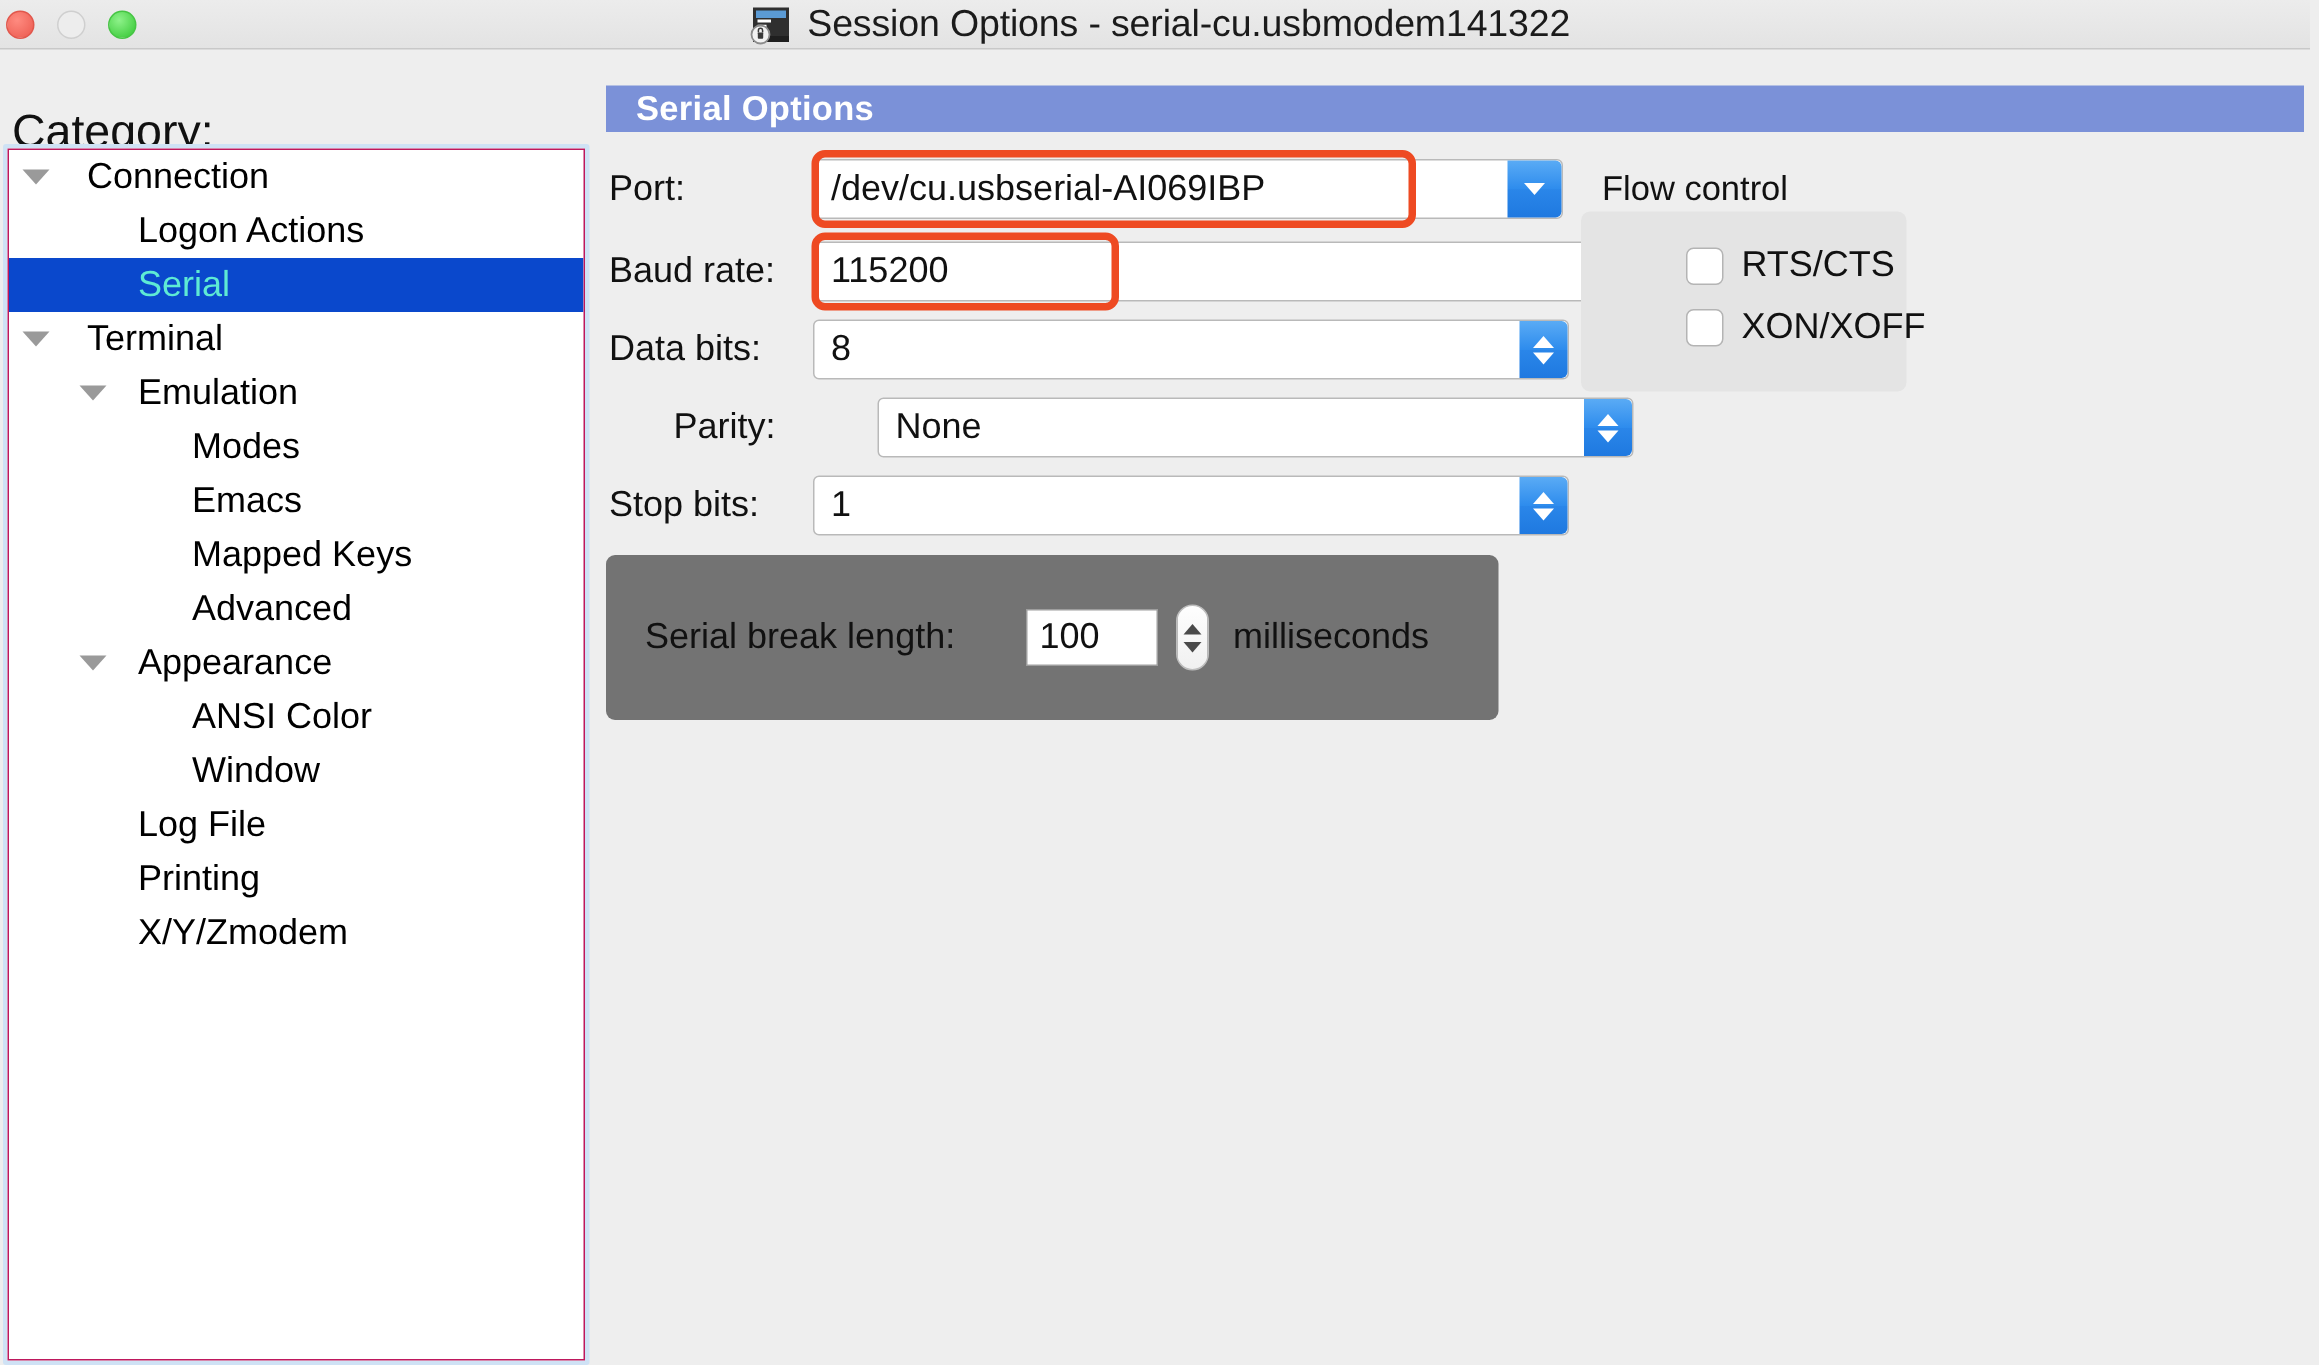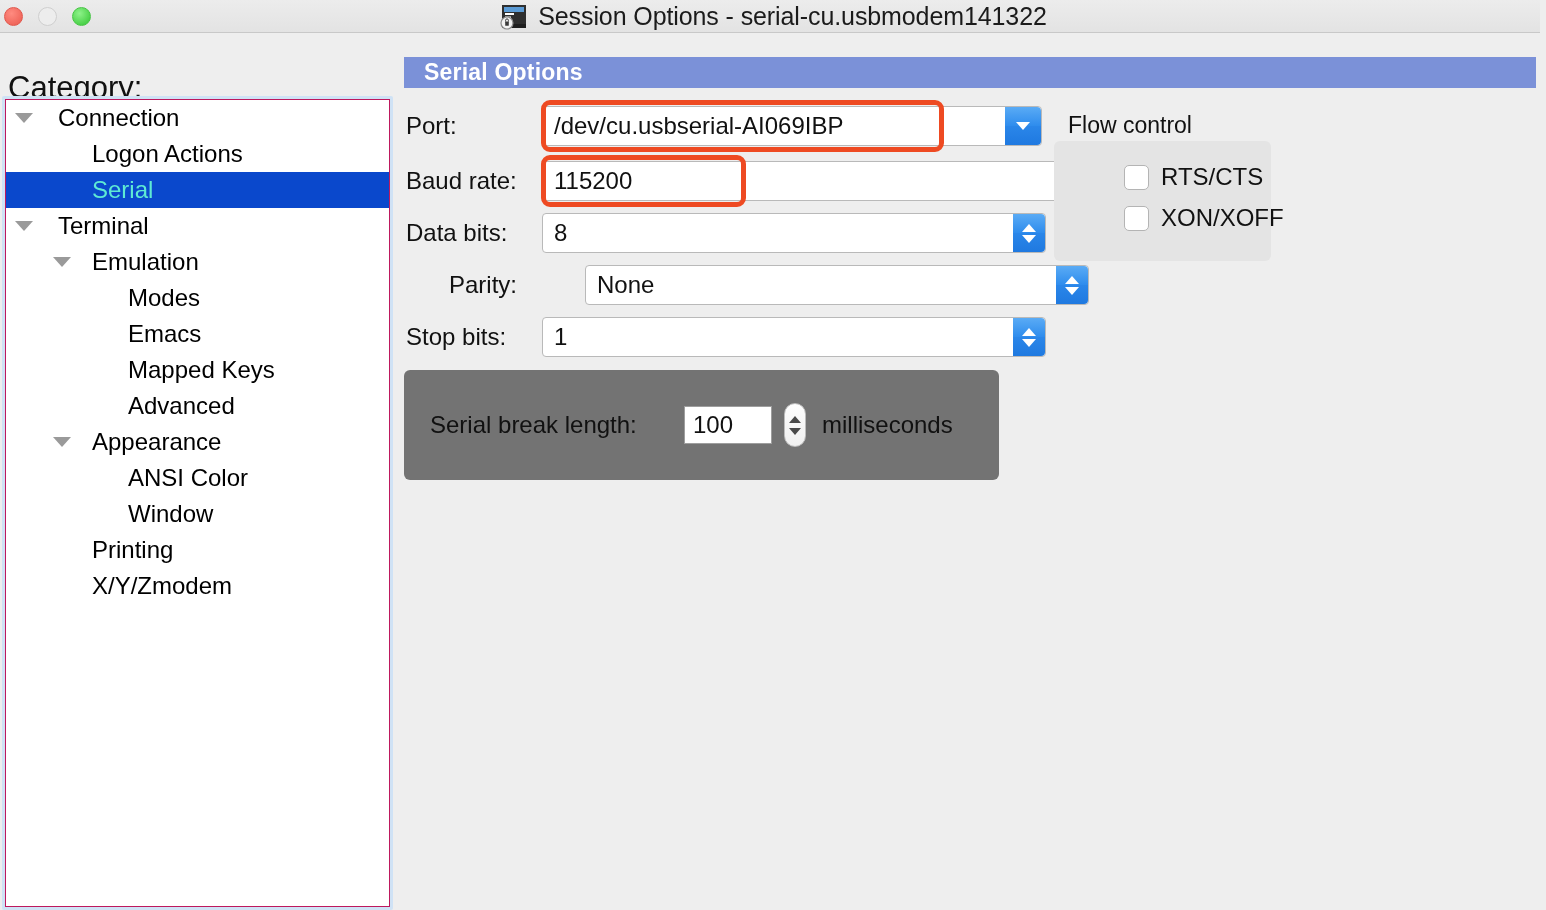--- a/index.html
+++ b/index.html
@@ -256,20 +256,23 @@
         <div class="twisty" style="left: 47px;"></div>
         <span style="margin-left: 86px;">Appearance</span>
       </div>
       <div class="tree-item">
         <span style="margin-left: 122px;">ANSI Color</span>
       </div>
       <div class="tree-item">
         <span style="margin-left: 122px;">Window</span>
       </div>
       <div class="tree-item">
+        <span style="margin-left: 86px;">Log File</span>
+      </div>
+      <div class="tree-item">
         <span style="margin-left: 86px;">Printing</span>
       </div>
       <div class="tree-item">
         <span style="margin-left: 86px; text-align: right;">X/Y/Zmodem</span>
       </div>
     </div>
 </div>
 
 <div id="content">
 

